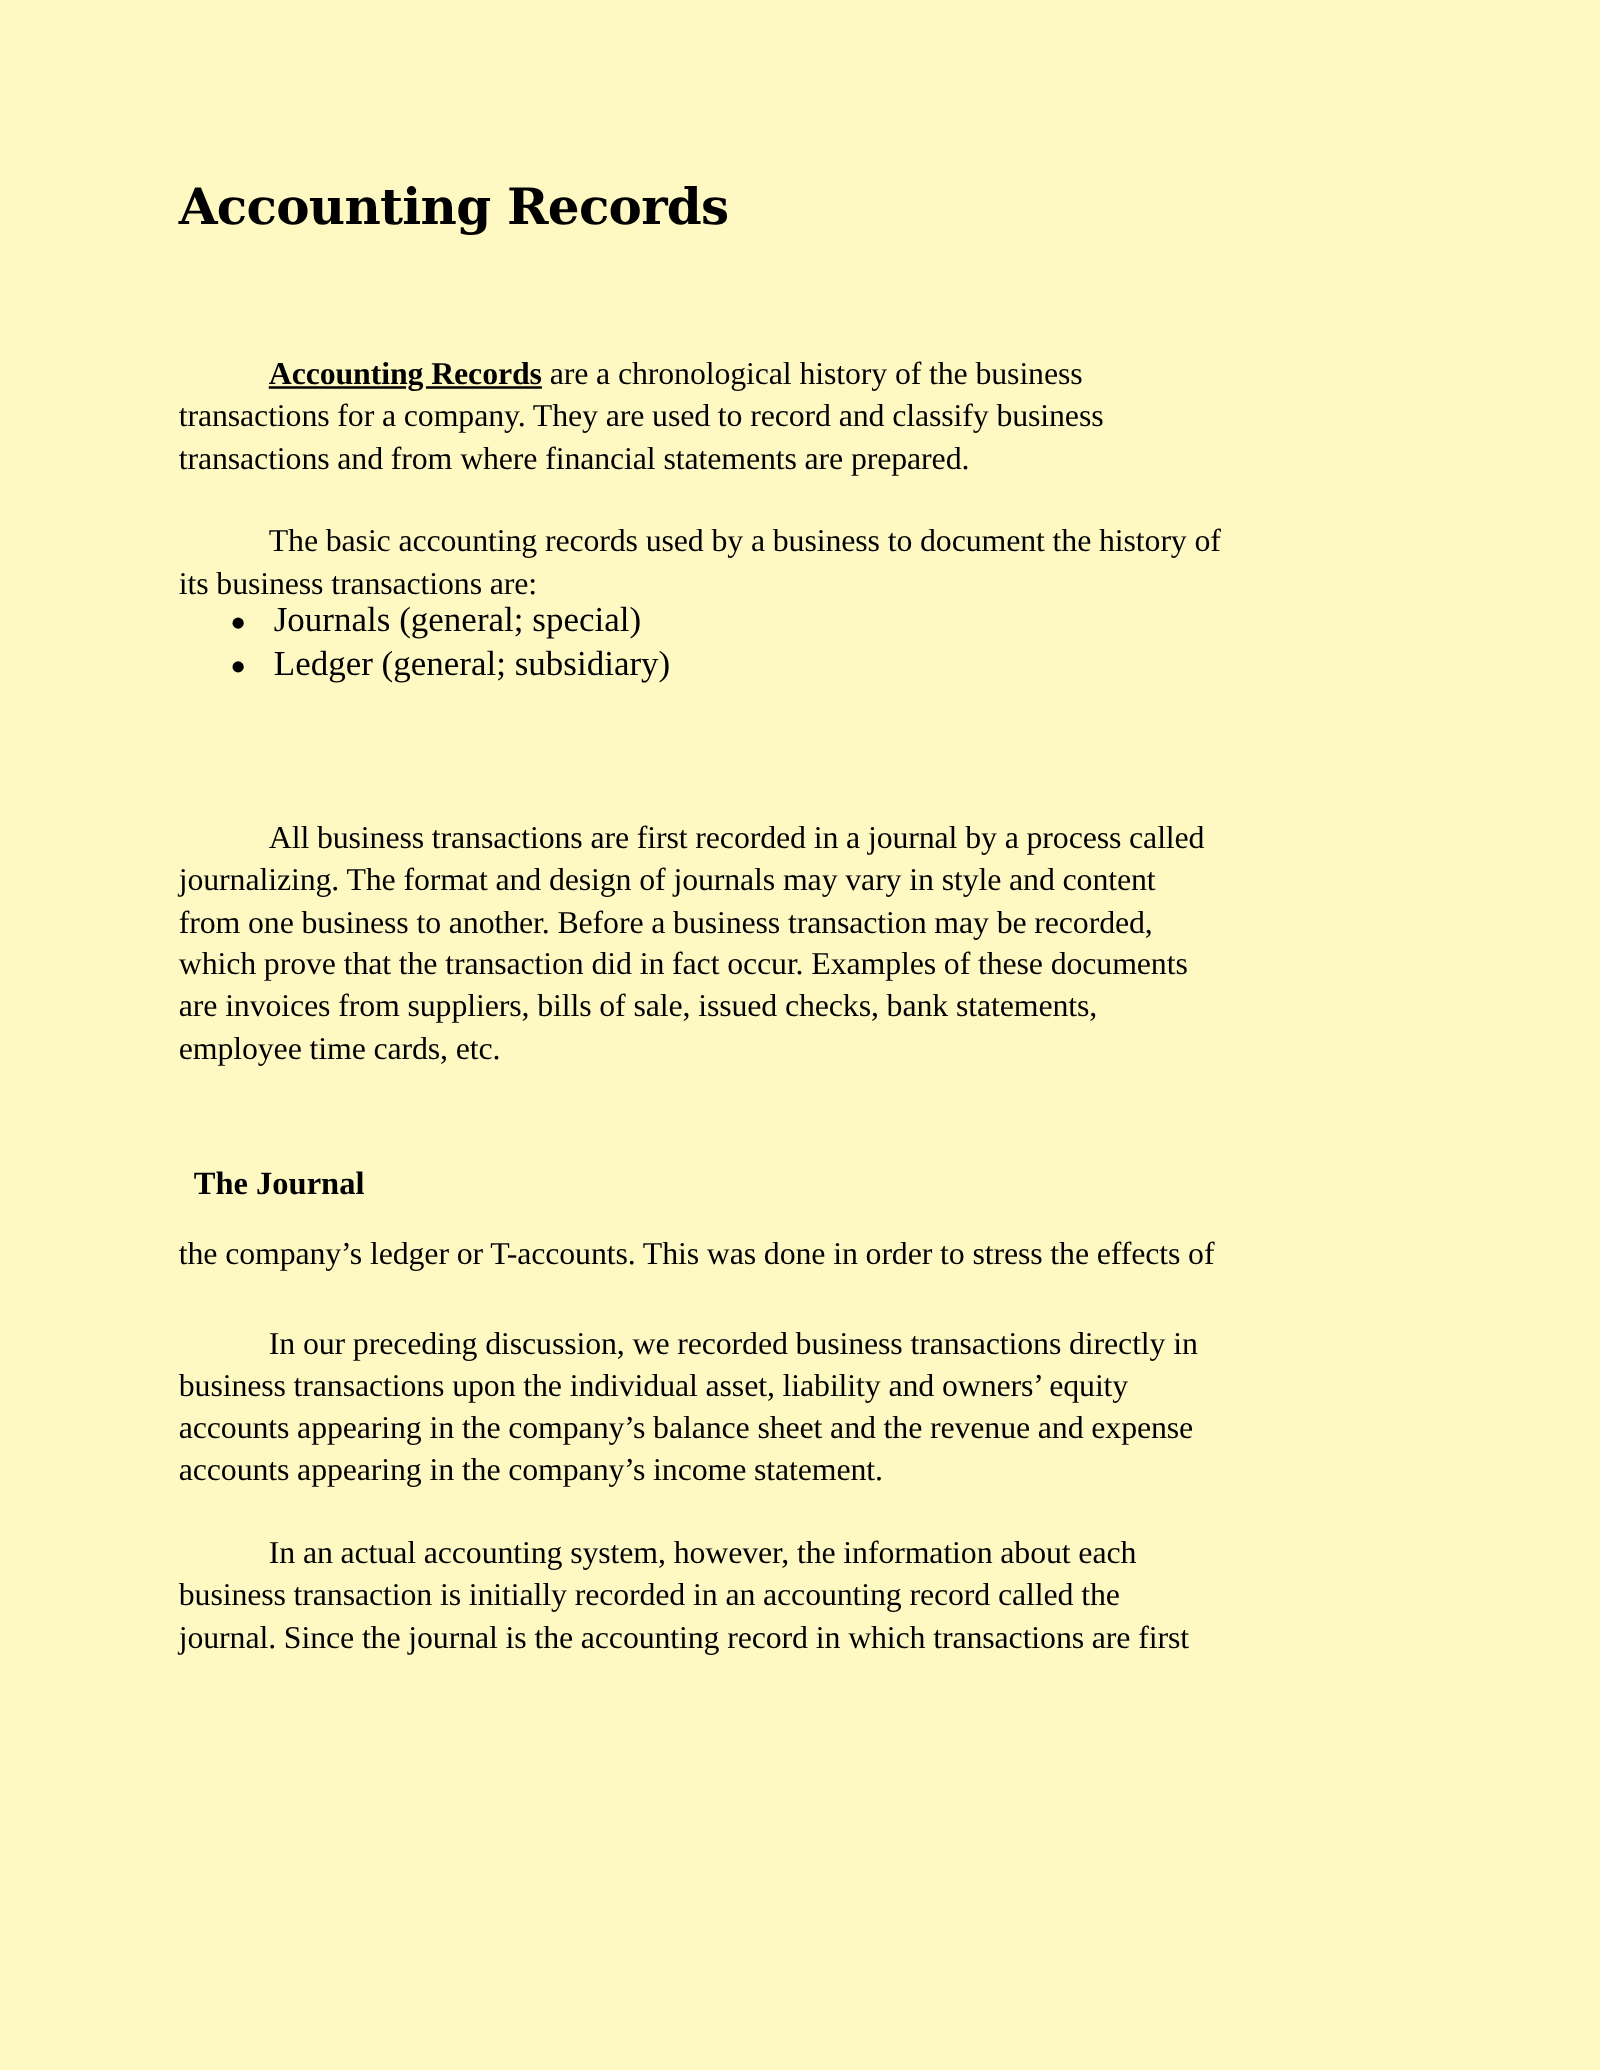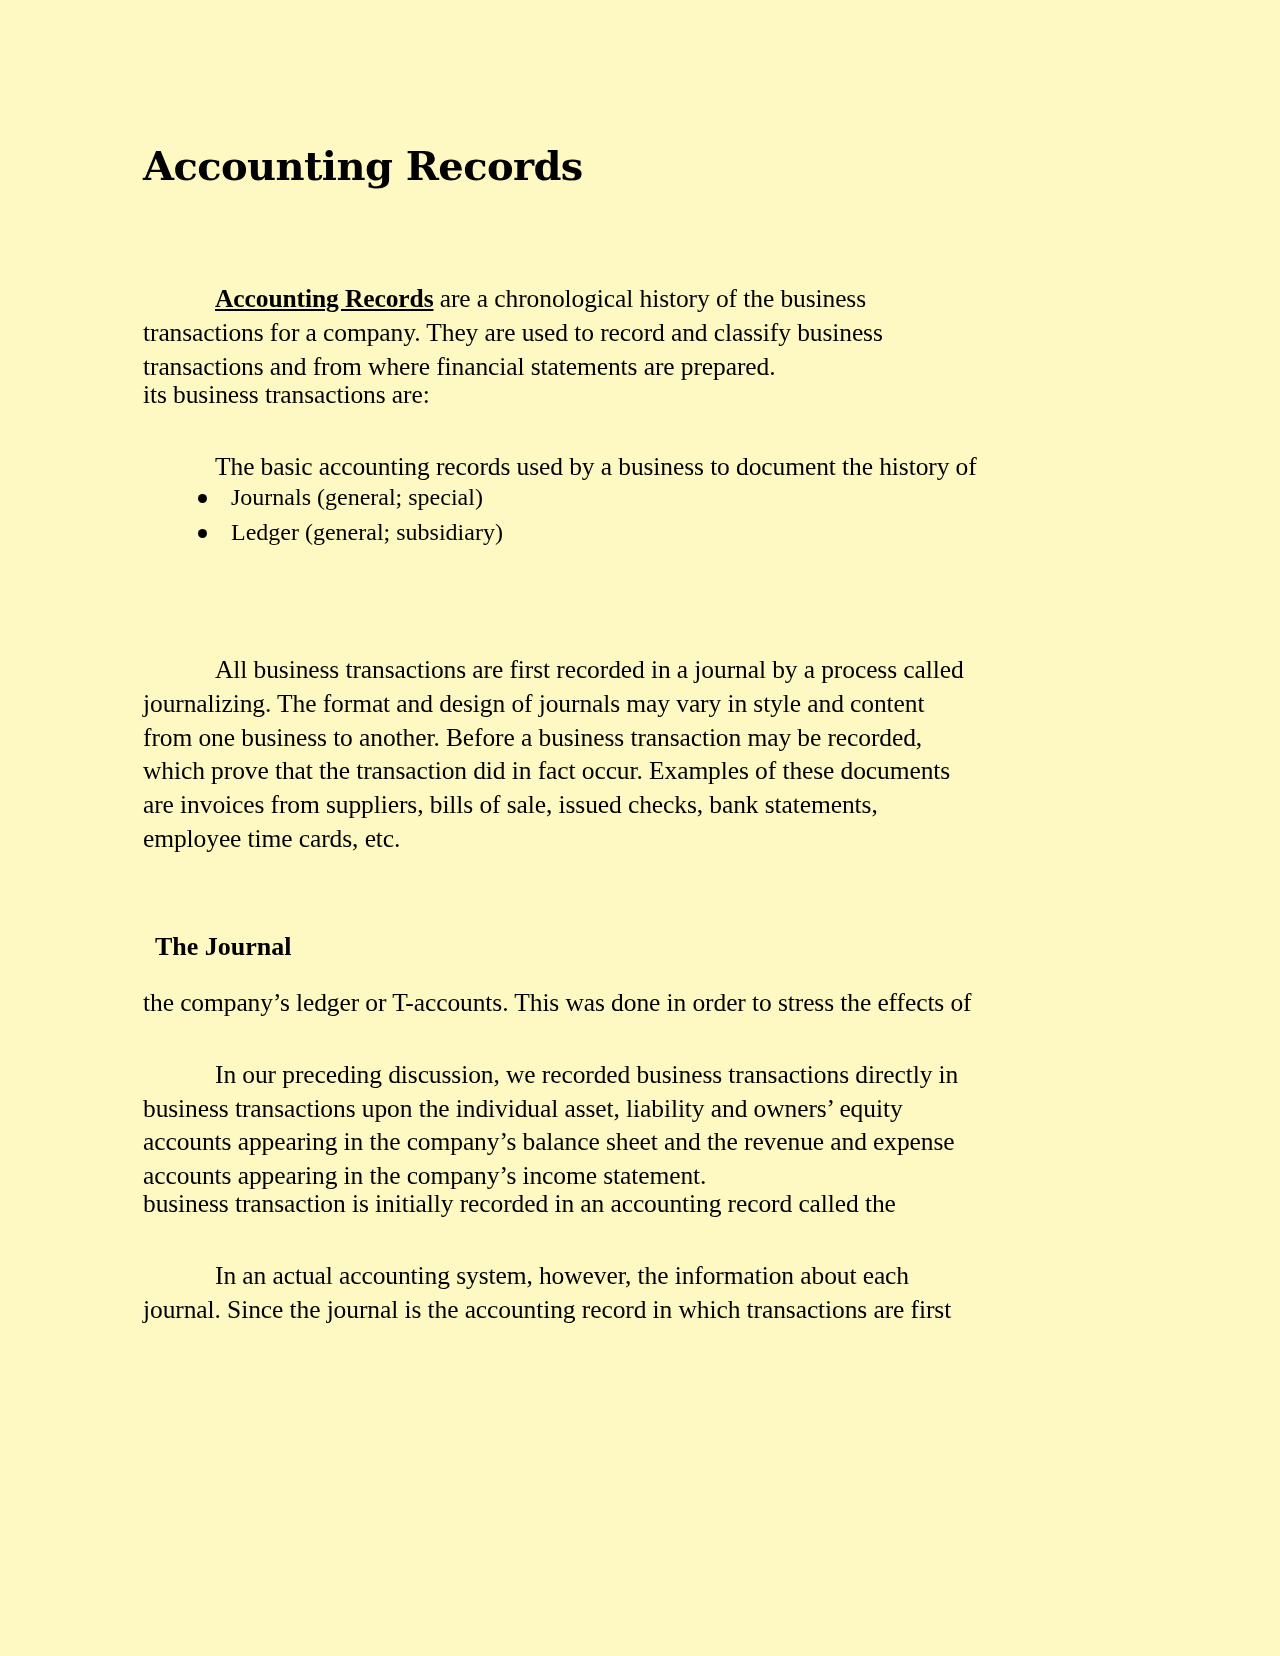--- a/index.html
+++ b/index.html
@@ -61,27 +61,27 @@
       margin-top: 38px;
     }
     .term {
       font-weight: bold;
       text-decoration: underline;
       text-decoration-thickness: 2px;
       text-underline-offset: 2px;
     }
     .bullets {
       position: absolute;
-      left: 16px;
+      left: 4px;
       top: 480px;
       margin: 0;
       padding: 0;
       list-style: none;
       font-family: "Liberation Serif", "DejaVu Serif", serif;
-      font-size: 24px;
+      font-size: 28px;
       line-height: 34.5px;
     }
     .bullets li {
       position: relative;
       padding-left: 72px;
       white-space: nowrap;
     }
     .bullets .bullet-dot {
       position: absolute;
       left: 39px;
@@ -111,22 +111,22 @@
 
     <h1 class="title">Accounting Records</h1>
 
     <p class="para" style="top:244px;">
       <span class="line indent"><span class="term">Accounting Records</span><span> are a chronological history of the business</span></span>
       <span class="line">transactions for a company. They are used to record and classify business</span>
       <span class="line">transactions and from where financial statements are prepared.</span>
     </p>
 
     <p class="para" style="top:378px;">
+      <span class="line indent">The basic accounting records used by a business to document the history of</span>
       <span class="line">its business transactions are:</span>
-      <span class="line indent">The basic accounting records used by a business to document the history of</span>
     </p>
 
     <ul class="bullets">
       <li>
         <span class="bullet-dot"></span>
         <span>Journals (general; special)</span>
       </li>
       <li>
         <span class="bullet-dot"></span>
         <span>Ledger (general; subsidiary)</span>
@@ -146,19 +146,19 @@
 
     <p class="para" style="top:986px;">
       <span class="line">the company’s ledger or T-accounts. This was done in order to stress the effects of</span>
       <span class="line indent">In our preceding discussion, we recorded business transactions directly in</span>
       <span class="line">business transactions upon the individual asset, liability and owners’ equity</span>
       <span class="line">accounts appearing in the company’s balance sheet and the revenue and expense</span>
       <span class="line">accounts appearing in the company’s income statement.</span>
     </p>
 
     <p class="para" style="top:1187px;">
+      <span class="line indent">In an actual accounting system, however, the information about each</span>
       <span class="line">business transaction is initially recorded in an accounting record called the</span>
-      <span class="line indent">In an actual accounting system, however, the information about each</span>
       <span class="line">journal. Since the journal is the accounting record in which transactions are first</span>
     </p>
 
   </div>
 </div>
 
 </body></html>

